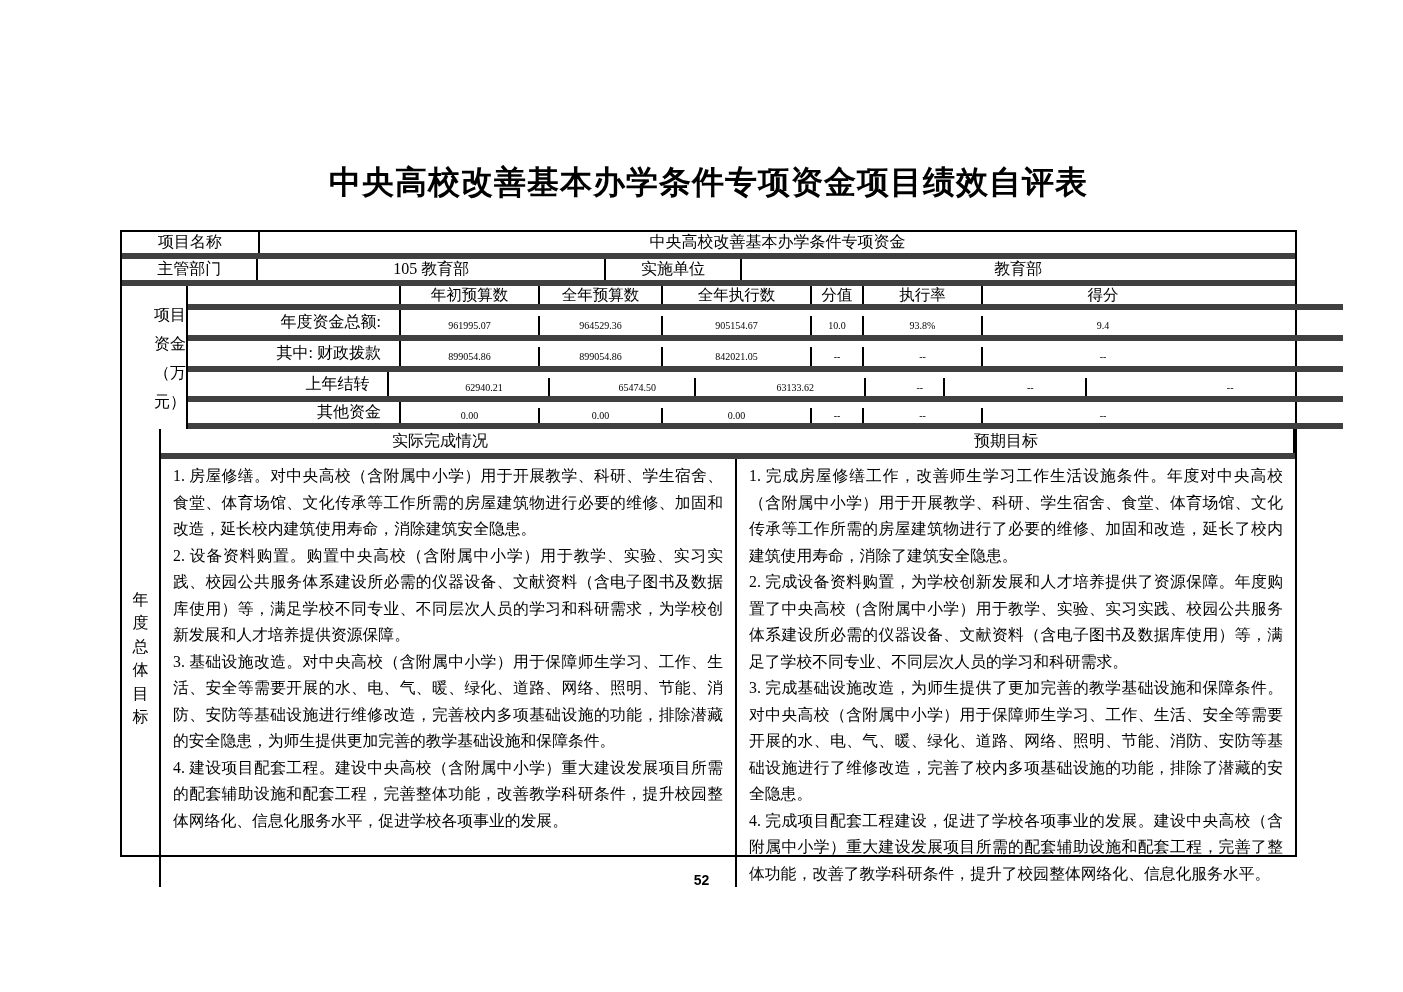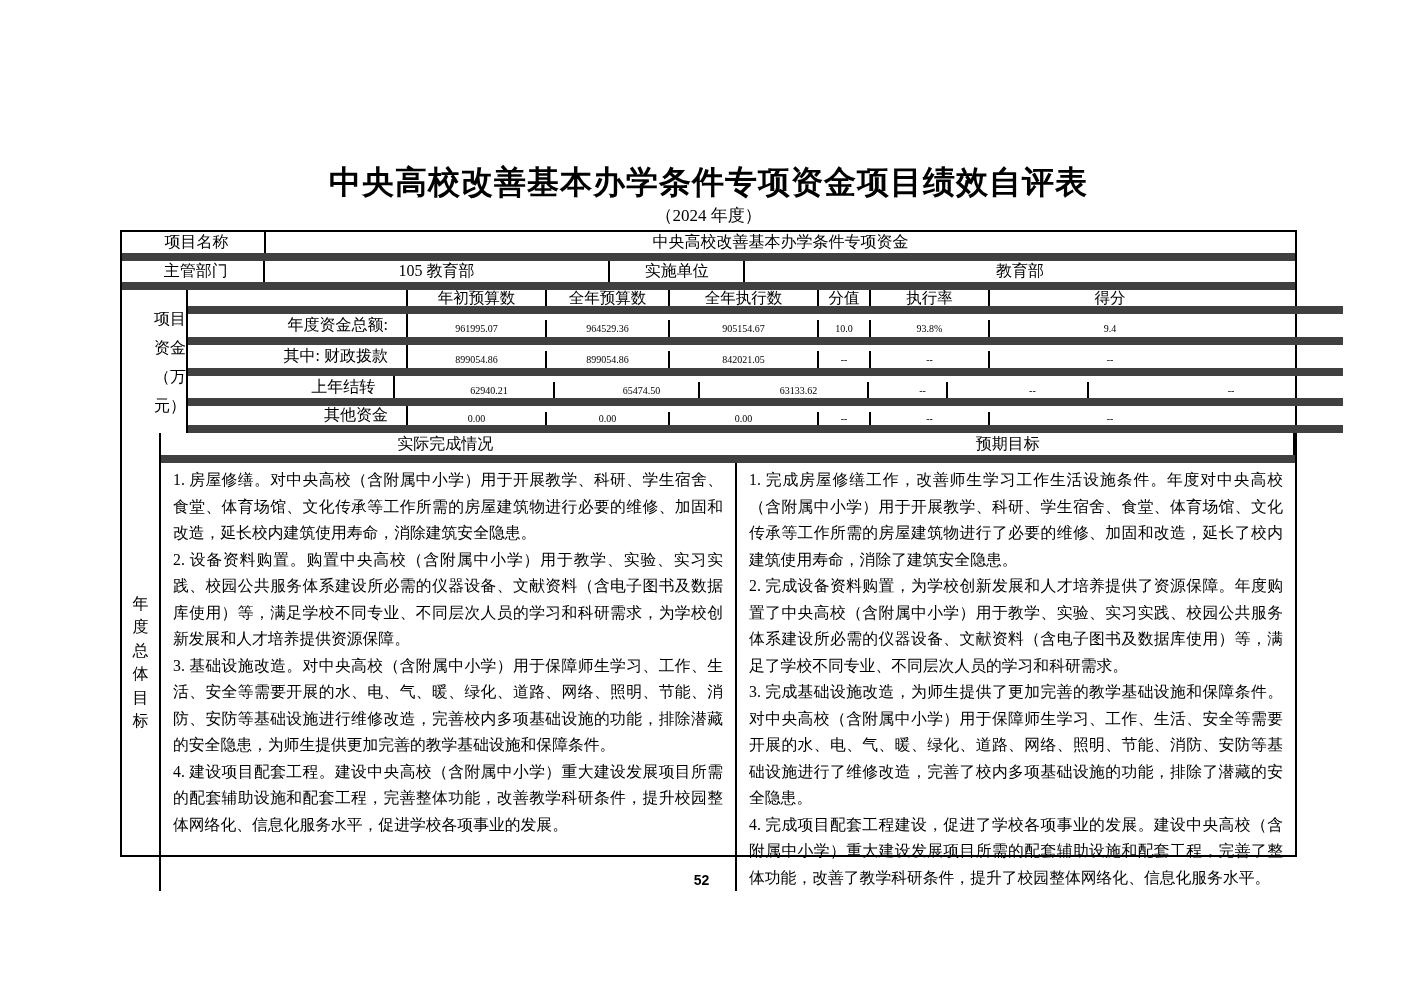--- a/index.html
+++ b/index.html
@@ -39,21 +39,21 @@
     top: 230px;
     left: 120px;
     width: 1177px;
     height: 627px;
     border: 2px solid #000;
     box-sizing: border-box;
     display: flex;
     flex-direction: column;
   }
   .row { display: flex; box-sizing: border-box; }
-  .bb  { border-bottom: 8px solid #404040; padding-left: 7px; }
+  .bb  { border-bottom: 6px solid #404040; }
   .cell {
     box-sizing: border-box;
     border-right: 2px solid #000;
     display: flex;
     align-items: center;
     justify-content: center;
     font-size: 16px;
     overflow: hidden;
   }
   .cell.last { border-right: none; }
@@ -140,21 +140,20 @@
     font-weight: bold;
     font-size: 14px;
   }
 </style>
 </head>
 <body>
 
 <div class="page">
 
   <div class="doc-title">中央高校改善基本办学条件专项资金项目绩效自评表</div>
-  <div class="doc-subtitle">（2024 年度）</div>
 
   <div class="eval-table">
 
     <div class="row r-info bb">
       <div class="cell w-label">项目名称</div>
       <div class="cell w-rest last">中央高校改善基本办学条件专项资金</div>
     </div>
 
     <div class="row r-info bb">
       <div class="cell w-label">主管部门</div>

